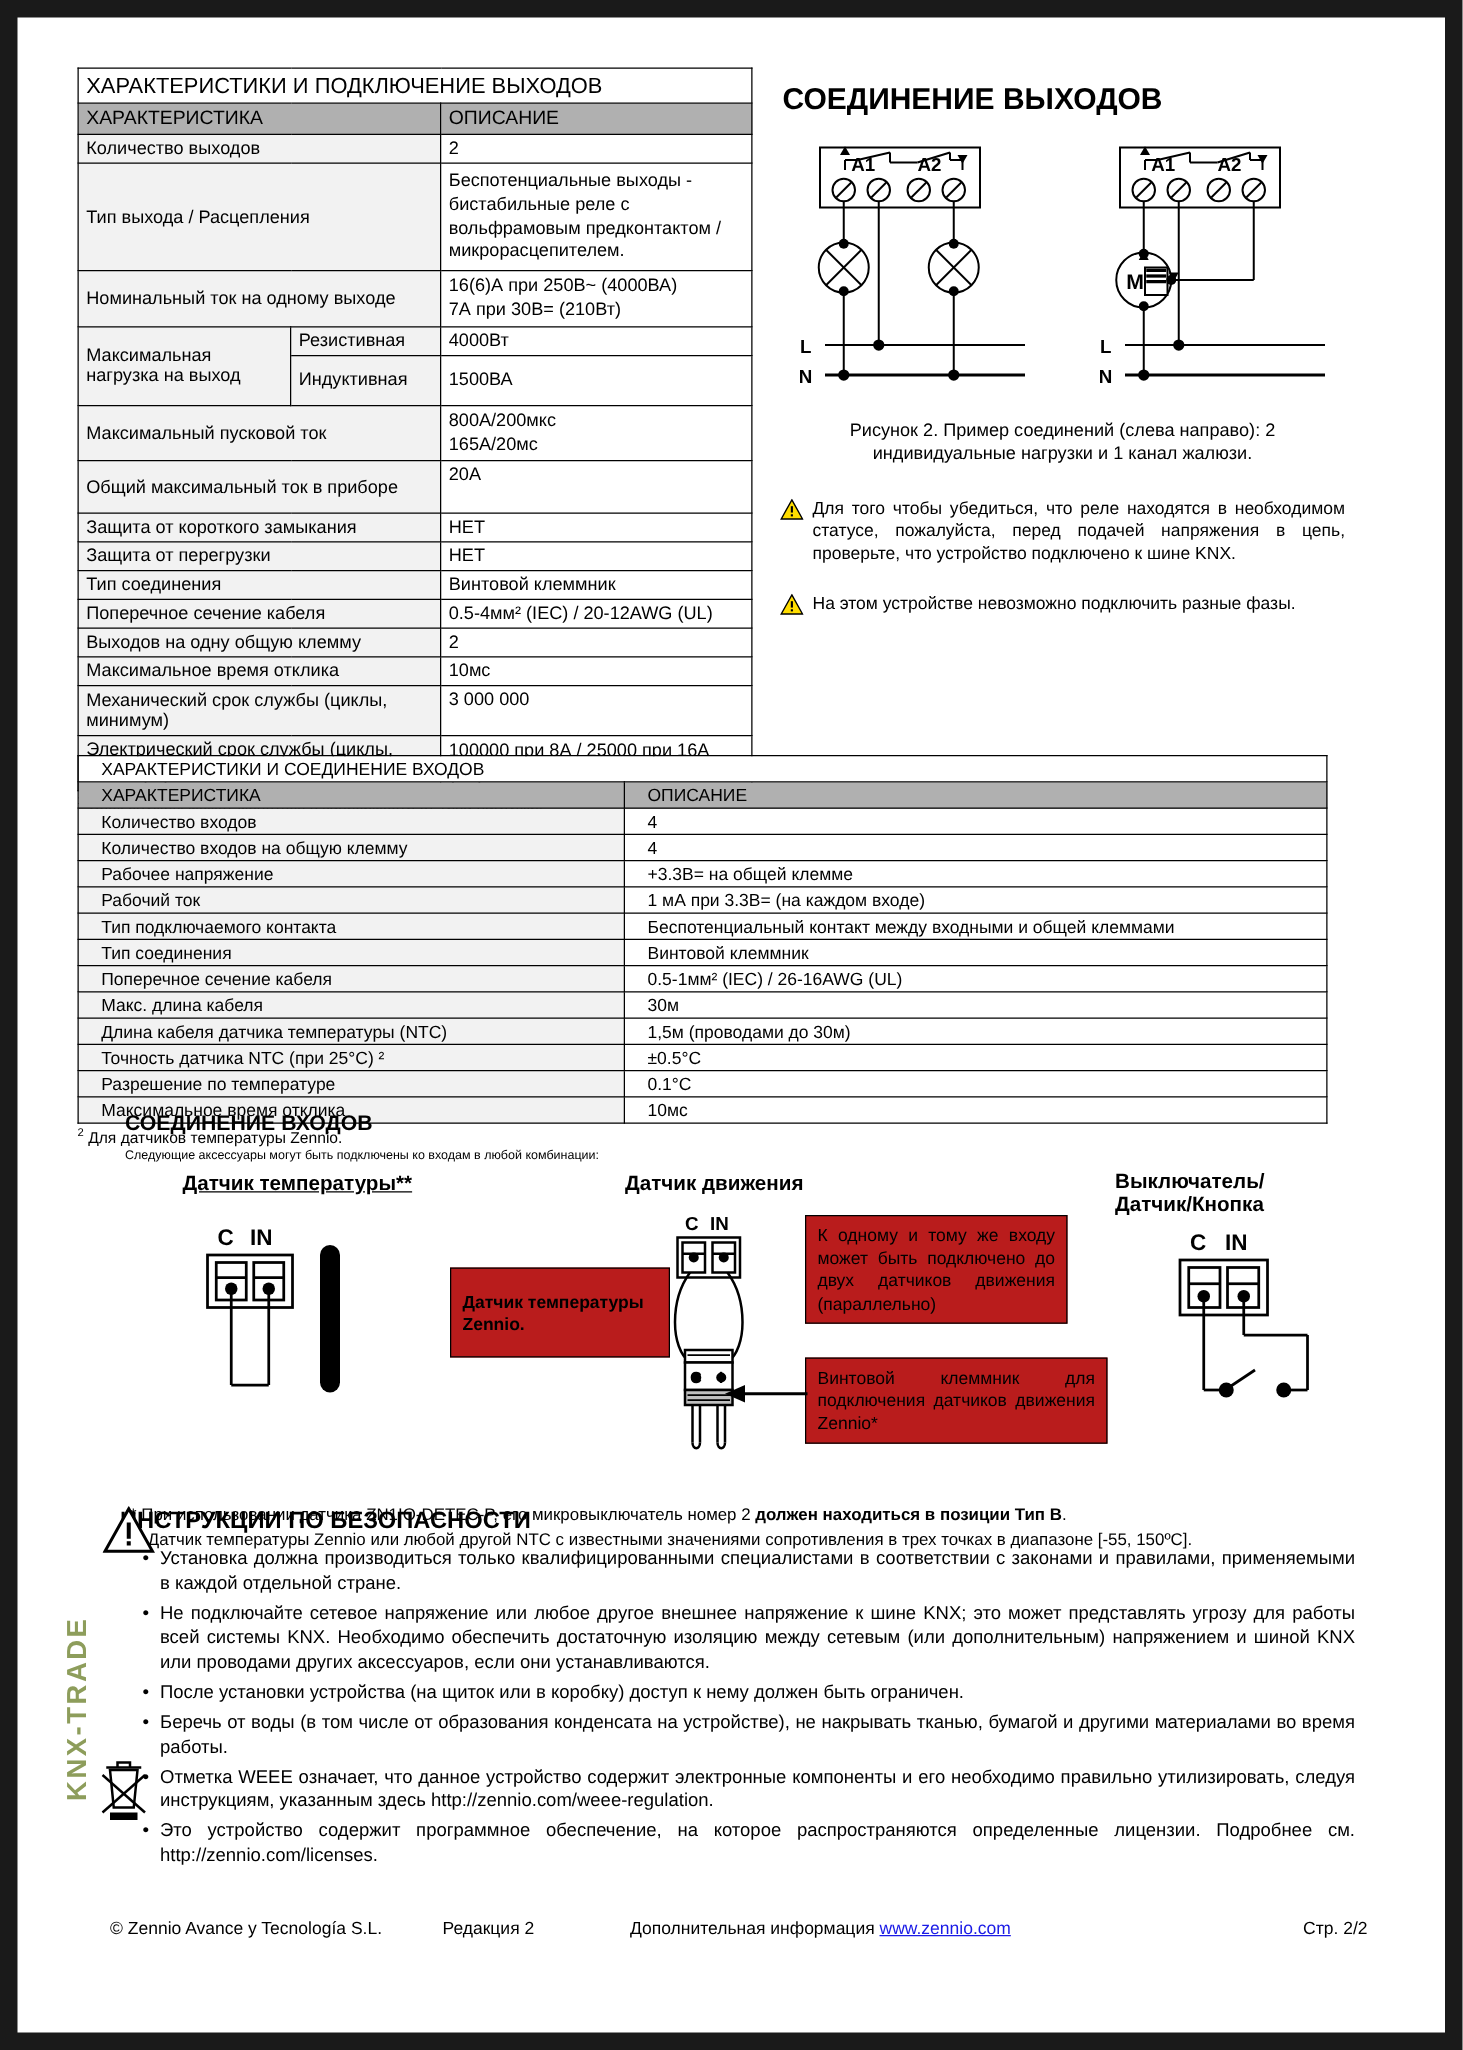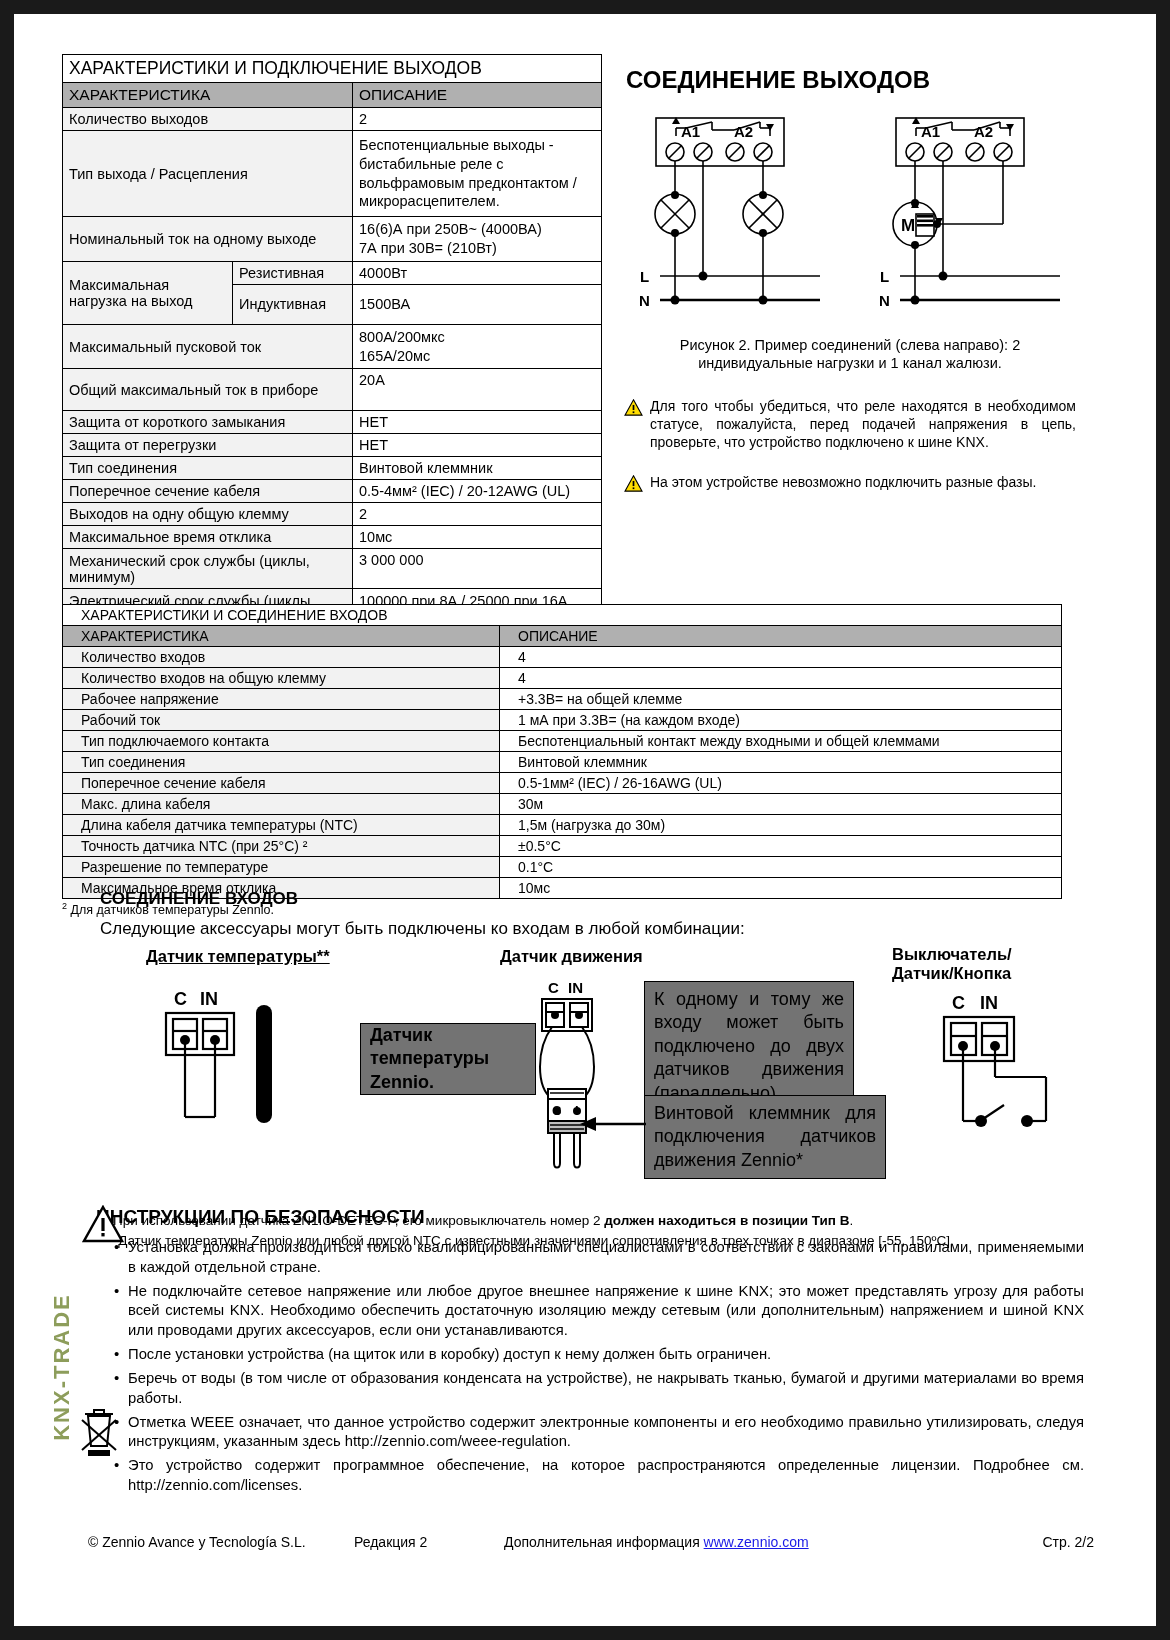--- a/index.html
+++ b/index.html
@@ -104,32 +104,32 @@
   #inputs-table table.spec td { font-size:14px; padding:2px 18px; }
   #inputs-table .tbl-title td { font-size:17px; }
   #inputs-table .tbl-head td { font-size:15px; }
 
   
   #inputs-conn { position:absolute; left:48px; top:875px; width:1010px; }
   #inputs-conn .sub-h {
     font-size:17px; font-weight:bold; margin:0 0 10px 38px;
   }
   #inputs-conn .intro {
-    font-size:17px; margin:0 0 8px 38px;
+    font-size:10px; margin:0 0 8px 38px;
   }
   .col-h {
     font-size:16.5px; font-weight:bold; color:#000;
     line-height:1.15;
   }
   .note-box {
     border:1.6px solid #000;
     padding:6px 9px;
-    font-size:18px;
+    font-size:14px;
     line-height:1.3;
-    background:#737373;
+    background:#b91c1c;
   }
   .note-box.jb { text-align:justify; }
   .note-box.jb p { margin:0; }
 
   .fn-small { font-size:13.5px; line-height:1.45; }
 
   
   #safety { position:absolute; left:40px; top:1192px; width:1030px; }
   #safety h2 {
     font-size:19px; font-weight:bold; margin:0 0 10px 42px;
@@ -454,21 +454,21 @@
       <tr>
         <td class="lbl">Поперечное сечение кабеля</td>
         <td>0.5-1мм² (IEC) / 26-16AWG (UL)</td>
       </tr>
       <tr>
         <td class="lbl">Макс. длина кабеля</td>
         <td>30м</td>
       </tr>
       <tr>
         <td class="lbl">Длина кабеля датчика температуры (NTC)</td>
-        <td>1,5м (нагрузка до 30м)</td>
+        <td>1,5м (проводами до 30м)</td>
       </tr>
       <tr>
         <td class="lbl">Точность датчика NTC (при 25°C) ²</td>
         <td>±0.5°C</td>
       </tr>
       <tr>
         <td class="lbl">Разрешение по температуре</td>
         <td>0.1°C</td>
       </tr>
       <tr>

